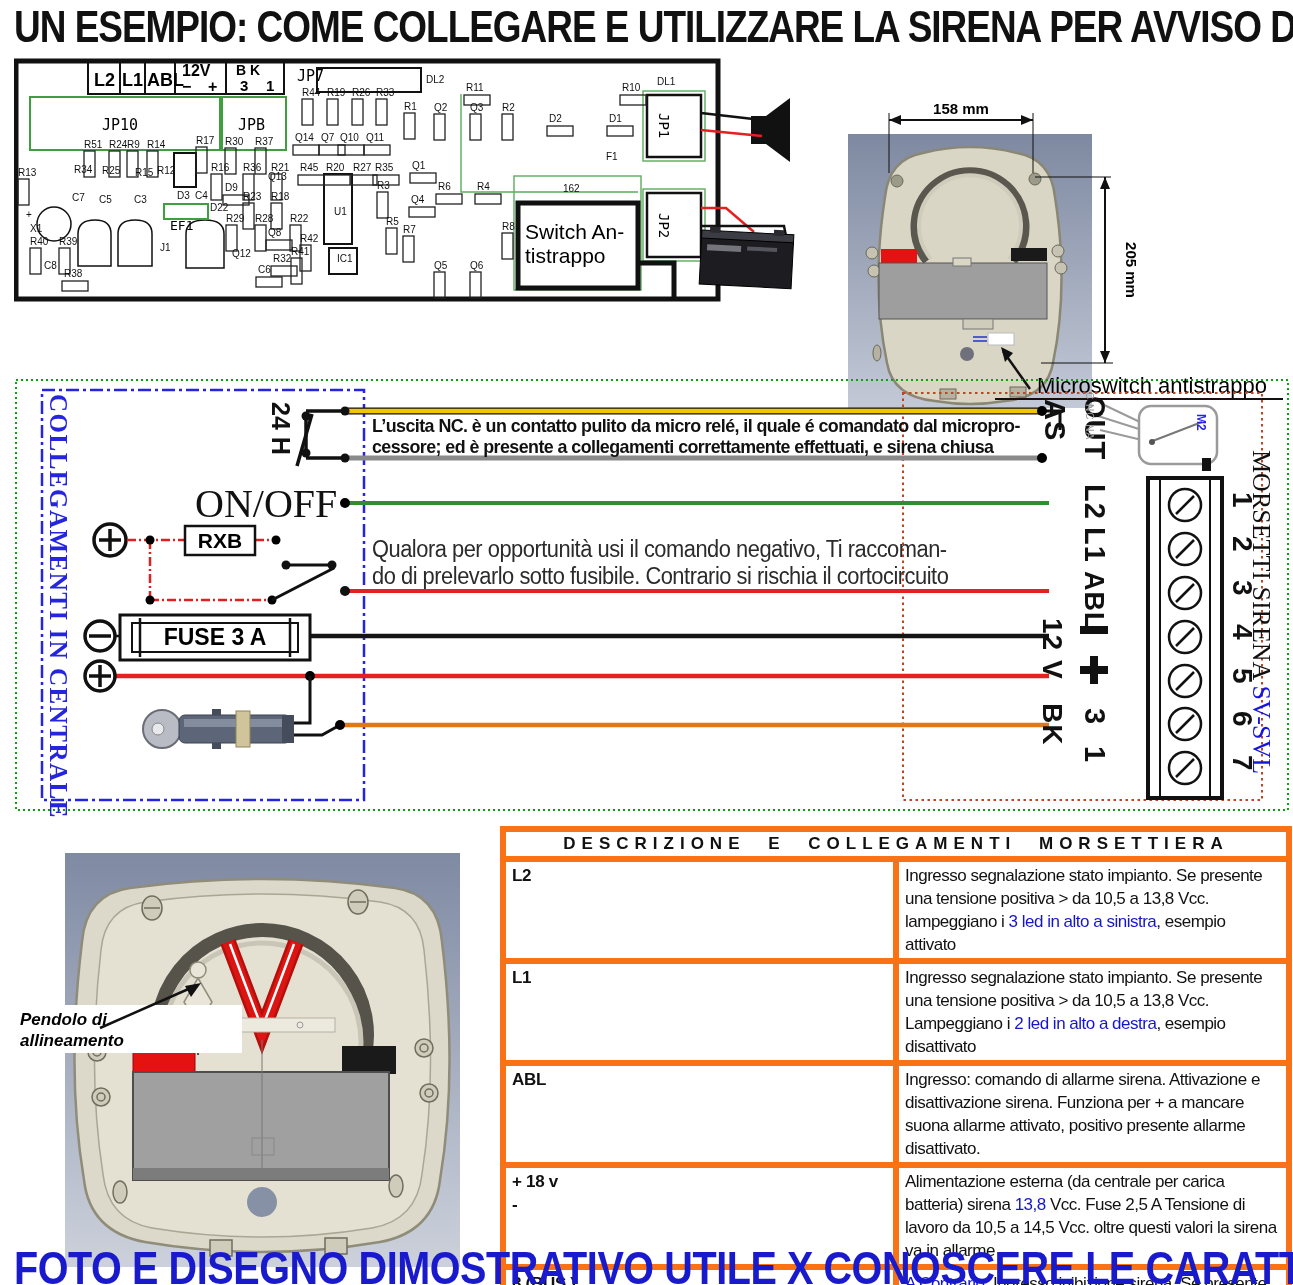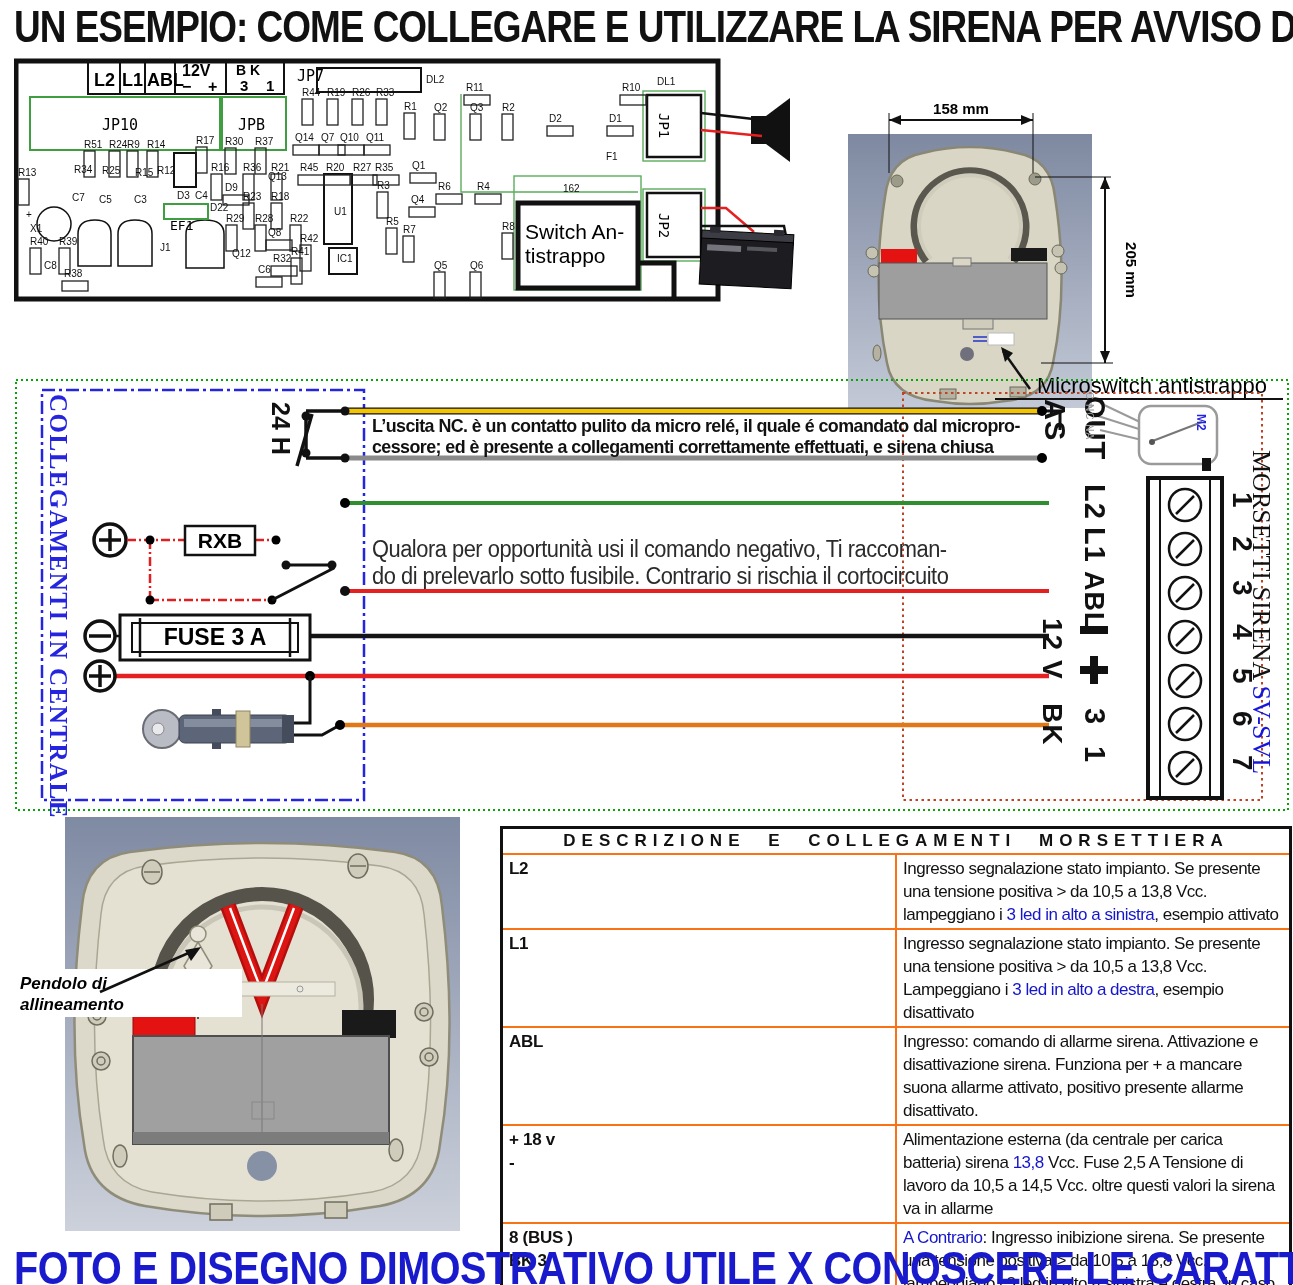--- a/index.html
+++ b/index.html
@@ -26,21 +26,21 @@
       letter-spacing:-0.5px;transform:scaleX(.95);}
   .term{font-size:29px;font-weight:bold;letter-spacing:1px;}
   .num{position:absolute;left:1212px;writing-mode:vertical-rl;font-size:28px;font-weight:bold;}
   .morsetti{left:1232px;top:72px;font-family:"Liberation Serif",serif;font-size:26px;}
   .morsetti .blue{color:#1515dd;}
   .contacts{left:1070px;top:14px;font-size:10px;color:#999;letter-spacing:1px;}
   .m2{left:1180px;top:36px;font-size:12px;font-weight:bold;color:#2525e0;}
   
   #tablewrap{left:500px;top:826px;width:792px;}
   table{border-collapse:collapse;width:100%;table-layout:fixed;}
-  td{border:2px solid #f97316;vertical-align:top;padding:2px 6px;}
+  td{border:6px solid #f97316;vertical-align:top;padding:2px 6px;}
   tr.hdr td{text-align:center;font-weight:bold;font-size:17px;letter-spacing:6px;
             word-spacing:12px;padding:2px;}
   td.lab{width:96px;font-weight:bold;font-size:17px;line-height:23px;letter-spacing:-0.3px;}
   td.desc{font-weight:normal;font-size:17px;line-height:23px;letter-spacing:-0.5px;}
   td.desc .b{color:#1515cc;}
   table{border:3px solid #111;}
   svg text{font-family:"Liberation Sans",sans-serif;}
   .mono{font-family:"DejaVu Sans Mono",monospace;}
 </style>
 </head>
@@ -439,20 +439,21 @@
     <line x1="1128" y1="62" x2="1086" y2="52" stroke="#9a9a9a" stroke-width="2"></line>
     <rect x="1125" y="28" width="78" height="58" rx="12" fill="#fff" stroke="#9a9a9a" stroke-width="2.5"></rect>
     <line x1="1136" y1="64" x2="1188" y2="44" stroke="#777" stroke-width="2"></line>
     <circle cx="1138" cy="64" r="3" fill="#555"></circle>
     <rect x="1188" y="80" width="9" height="13" fill="#111"></rect>
   </g>
 </svg>
 
 <div class="rot col-label">COLLEGAMENTI IN CENTRALE</div>
 <div class="rot t24h">24 H</div>
+<div class="onoff">ON/OFF</div>
 <div id="nc" class="txt">
   <div>L’uscita NC. è un contatto pulito da micro relé, il quale é comandato dal micropro-</div>
   <div>cessore; ed è presente a collegamenti correttamente effettuati, e sirena chiusa</div>
 </div>
 <div id="neg" class="txt">
   <div>Qualora per opportunità usi il comando negativo,  Ti raccoman-</div>
   <div>do di prelevarlo sotto fusibile.  Contrario si rischia il cortocircuito</div>
 </div>
 <div class="rot term" style="left:1064px;top:18px;">OUT</div>
 <div class="rot term" style="left:1024px;top:21px;">AS</div>
@@ -468,21 +469,21 @@
 <div class="rot m2">M2</div>
 <div class="num" style="top: 114px;">1</div>
     <div class="num" style="top: 158px;">2</div>
     <div class="num" style="top: 202px;">3</div>
     <div class="num" style="top: 246px;">4</div>
     <div class="num" style="top: 290px;">5</div>
     <div class="num" style="top: 333px;">6</div>
     <div class="num" style="top: 377px;">7</div>
   </div>
 
-<div class="abs" style="left:0;top:814px;width:464px;height:420px;">
+<div class="abs" style="left:0;top:850px;width:464px;height:420px;">
 <svg width="500" height="420" viewBox="0 0 500 420">
   <defs>
     <linearGradient id="bg2" x1="0" y1="0" x2="0" y2="1">
       <stop offset="0" stop-color="#7f8aa3"></stop>
           <stop offset="1" stop-color="#ccd1db"></stop>
     </linearGradient>
   </defs>
   <rect x="65" y="3" width="395" height="414" fill="url(#bg2)"></rect>
   <path d="M130,38 Q262,20 395,38 Q438,44 442,92 Q458,222 440,330 Q434,382 380,392 Q262,412 145,392 Q90,382 84,330 Q66,222 82,92 Q86,44 130,38 Z" fill="#dcd9ca" stroke="#8f8d7a" stroke-width="2.5"></path>
   <path d="M145,52 Q262,36 380,52 Q420,58 424,100 Q438,222 422,324 Q417,370 372,378 Q262,396 152,378 Q108,370 103,324 Q87,222 101,100 Q105,58 145,52 Z" fill="#e4e1d3" stroke="#a9a694" stroke-width="1.5"></path>
@@ -543,21 +544,21 @@
   <tr>
           <td class="lab">
             <div>L2</div>
           </td>
           <td class="desc"><span>Ingresso segnalazione stato impianto. Se presente una tensione positiva &gt; da 10,5 a 13,8 Vcc. lampeggiano i </span><span class="b">3 led in alto a sinistra</span><span>, esempio attivato</span></td>
         </tr>
         <tr>
           <td class="lab">
             <div>L1</div>
           </td>
-          <td class="desc"><span>Ingresso segnalazione stato impianto. Se presente una tensione positiva &gt; da 10,5 a 13,8 Vcc. Lampeggiano i </span><span class="b">3 led in alto a destra</span><span>, esempio disattivato</span></td>
+          <td class="desc"><span>Ingresso segnalazione stato impianto. Se presente una tensione positiva &gt; da 10,5 a 13,8 Vcc. Lampeggiano i </span><span class="b">2 led in alto a destra</span><span>, esempio disattivato</span></td>
         </tr>
         <tr>
           <td class="lab">
             <div>ABL</div>
           </td>
           <td class="desc"><span>Ingresso: comando di allarme sirena. Attivazione e disattivazione sirena. Funziona per + a mancare suona allarme attivato, positivo presente allarme disattivato.</span></td>
         </tr>
         <tr>
           <td class="lab">
             <div>+ 18 v</div>

